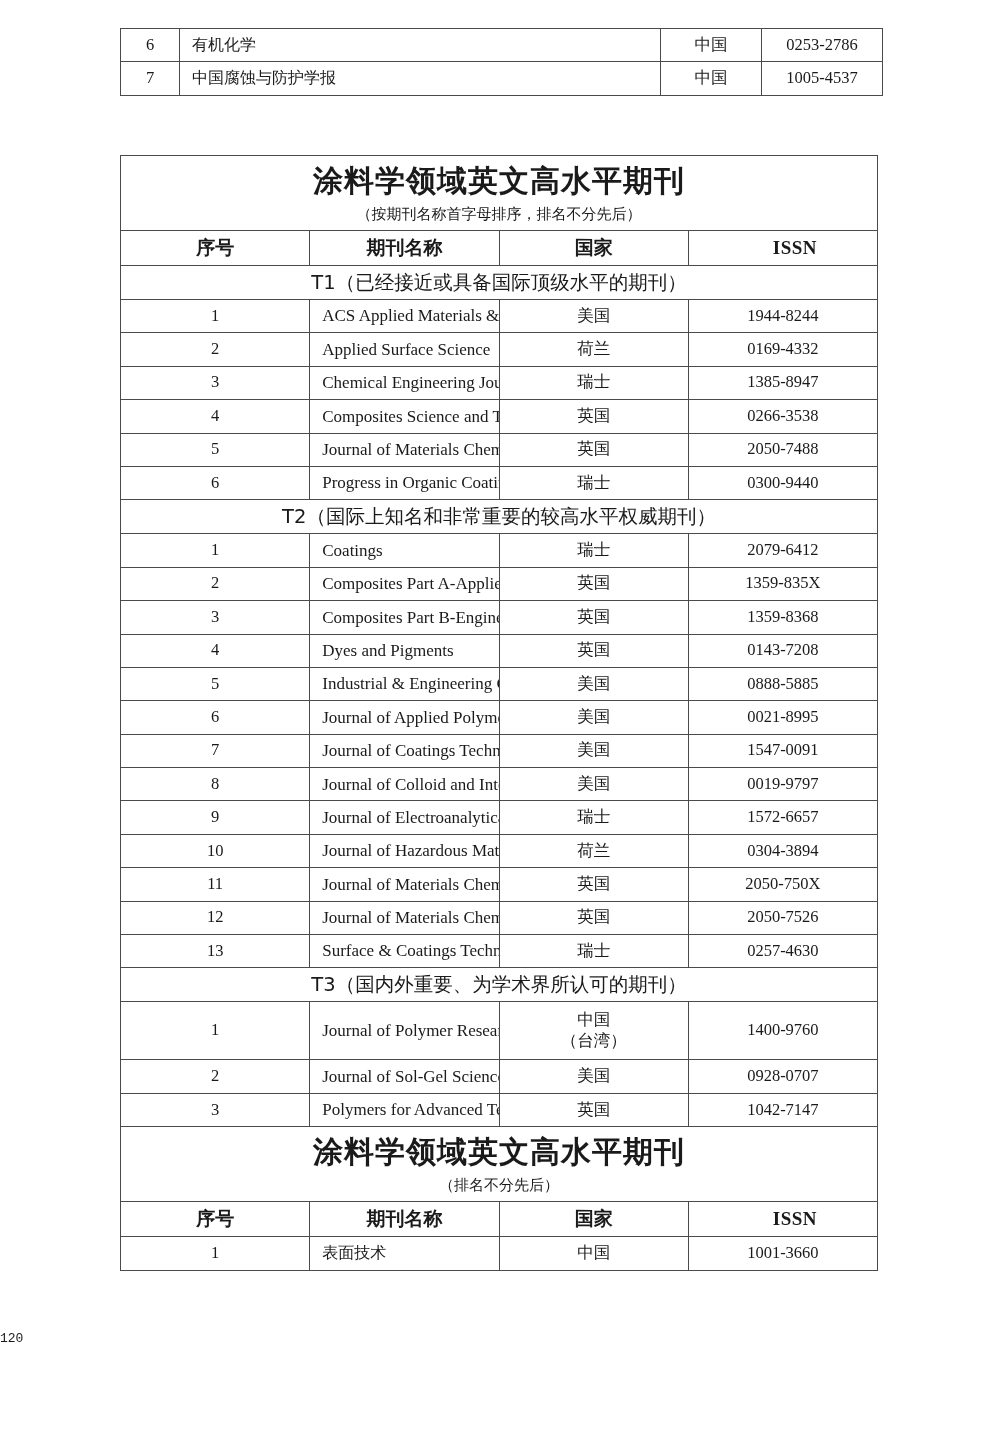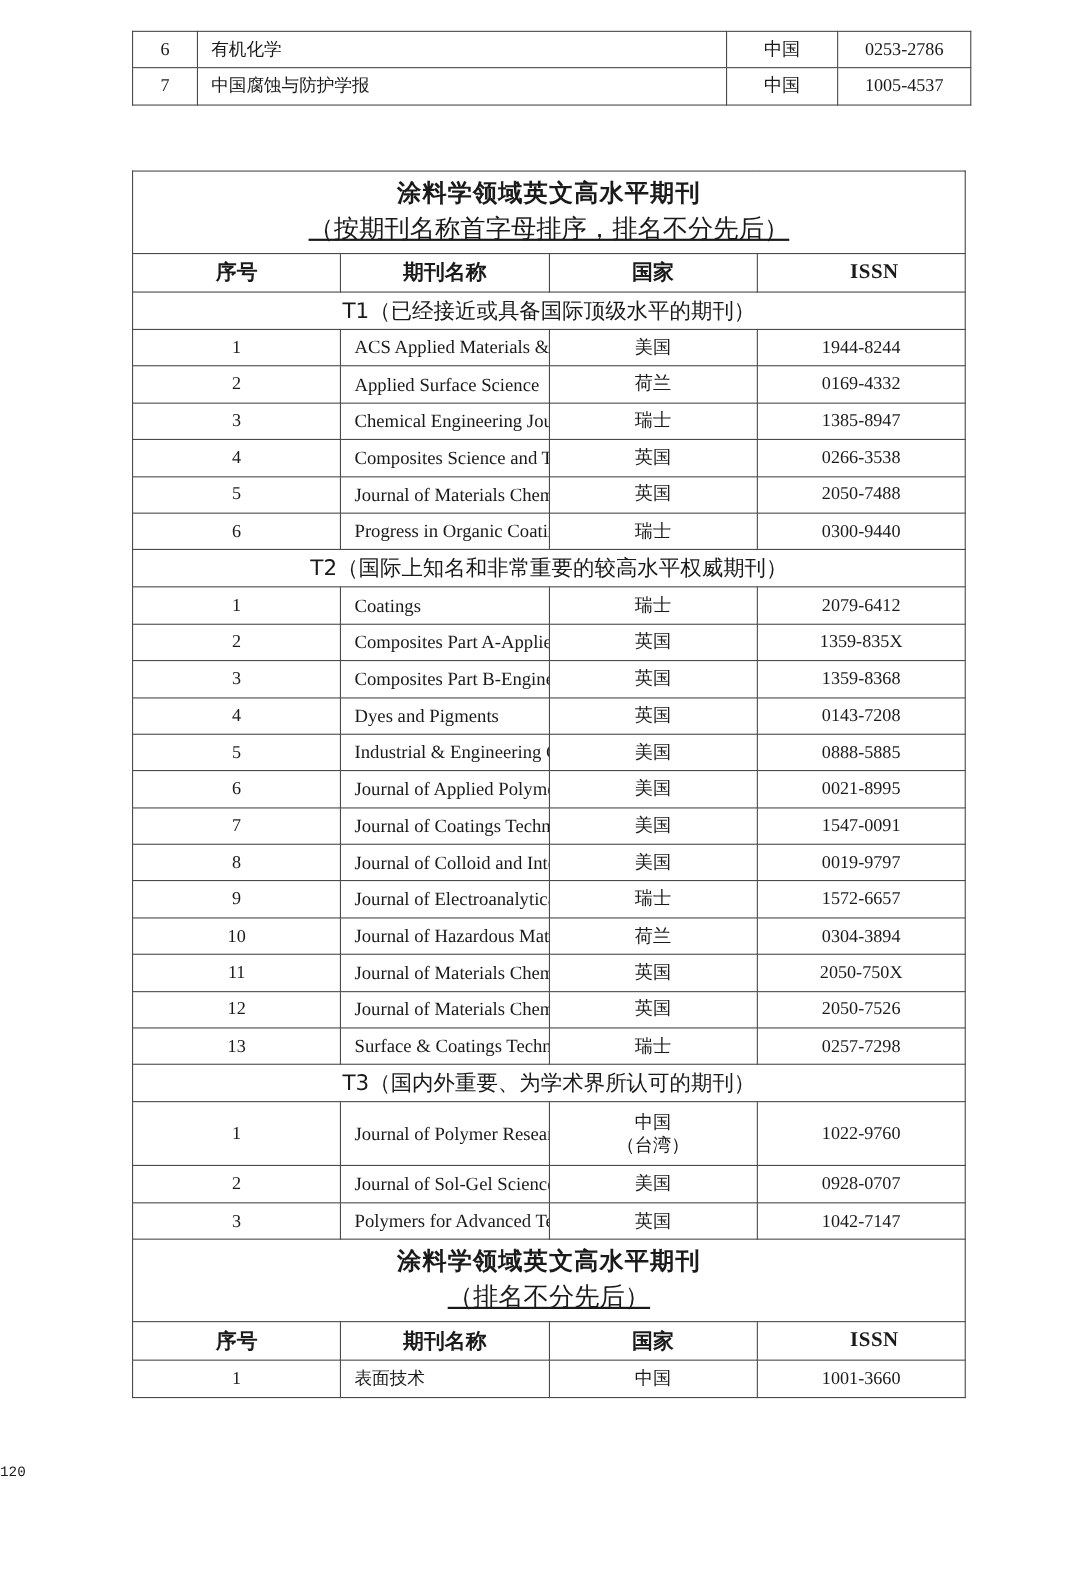--- a/index.html
+++ b/index.html
@@ -98,32 +98,31 @@
     text-align: center;
   }
   .banner {
     display: flex;
     flex-direction: column;
     align-items: center;
     justify-content: center;
     height: 100%;
   }
   .banner-title {
-    font-size: 22px;
+    font-size: 30px;
     font-weight: bold;
     font-family: Liberation Sans, sans-serif;
     letter-spacing: 1px;
     line-height: 1.25;
   }
   .banner-sub {
-    font-size: 23px;
+    font-size: 15px;
     font-family: "DejaVu Sans", "Liberation Sans", sans-serif;
     line-height: 1.35;
     margin-top: 4px;
-    text-decoration: underline;
   }
 
   
   tr.head-row td { height: 34px; text-align: center; }
   .head-text {
     font-size: 19px;
     font-weight: bold;
     font-family: "DejaVu Sans", "Liberation Sans", sans-serif;
   }
   .head-text.latin {
@@ -484,21 +483,21 @@
         <td class="c-no">
             <span class="cell t-no">13</span>
           </td>
         <td class="c-name">
             <span class="cell t-name-en">Surface &amp; Coatings Technology</span>
           </td>
         <td class="c-ctry">
             <span class="cell t-ctry">瑞士</span>
           </td>
         <td class="c-issn">
-            <span class="cell t-issn">0257-7298</span>
+            <span class="cell t-issn">0257-4630</span>
           </td>
       </tr>
 
       <tr class="tier-row">
         <td colspan="4">
           <span class="tier-text">T3（国内外重要、为学术界所认可的期刊）</span>
         </td>
       </tr>
       <tr class="tall-row">
         <td class="c-no">
@@ -507,21 +506,21 @@
         <td class="c-name">
             <span class="cell t-name-en">Journal of Polymer Research</span>
           </td>
         <td class="c-ctry">
           <span class="ctry-stack">
             <span>中国</span>
             <span>（台湾）</span>
           </span>
         </td>
         <td class="c-issn">
-            <span class="cell t-issn">1022-9760</span>
+            <span class="cell t-issn">1400-9760</span>
           </td>
       </tr>
       <tr class="data-row">
         <td class="c-no">
             <span class="cell t-no">2</span>
           </td>
         <td class="c-name">
             <span class="cell t-name-en">Journal of Sol-Gel Science and Technology</span>
           </td>
         <td class="c-ctry">

